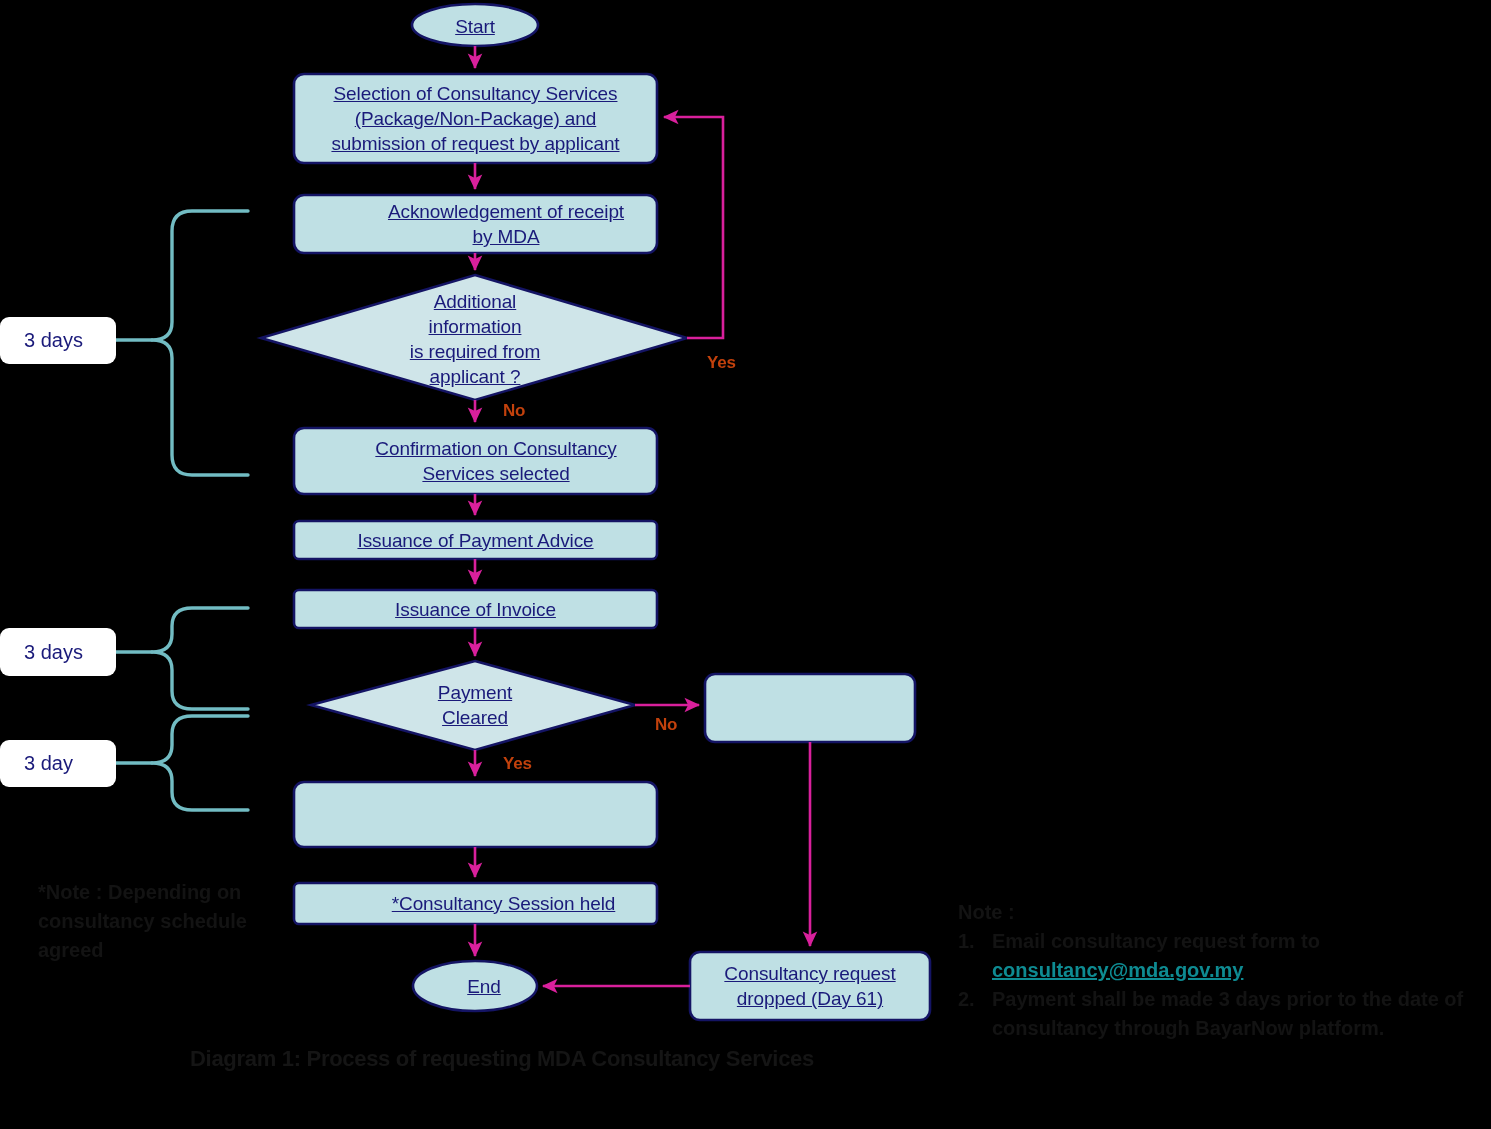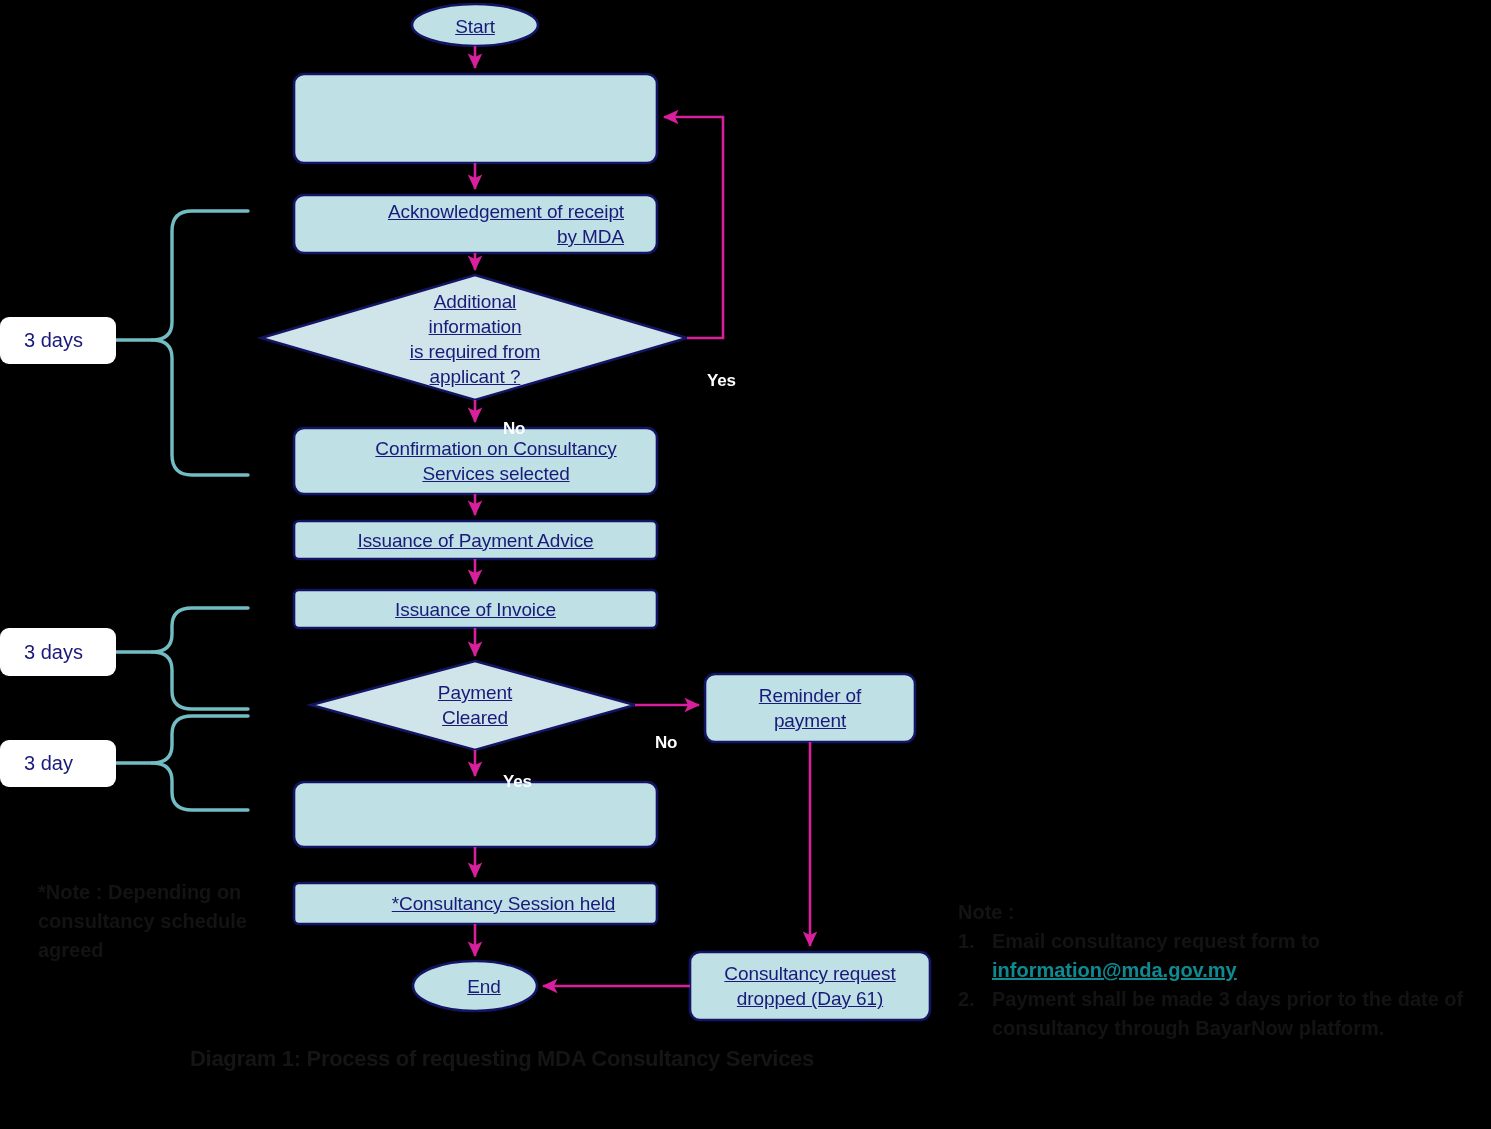--- a/index.html
+++ b/index.html
@@ -35,26 +35,25 @@
     font-family: "Liberation Sans", sans-serif;
     font-size: 19px;
     line-height: 25px;
     letter-spacing: -0.1px;
     pointer-events: none;
     white-space: pre-line;
     text-decoration: underline;
   }
   .edge-label {
     position: absolute;
-    color: #ffffff;
+    color: #c2410c;
     font-family: "Liberation Sans", sans-serif;
     font-size: 17px;
     font-weight: bold;
     letter-spacing: -0.2px;
-    margin-top: 18px;
   }
   .duration-chip {
     position: absolute;
     background: #ffffff;
     border-radius: 9px;
     display: flex;
     align-items: center;
     color: #1a1a7a;
     font-family: "Liberation Sans", sans-serif;
     font-size: 20px;
@@ -177,41 +176,42 @@
              M 152,652 Q 172,652 172,670 L 172,691 Q 172,709 192,709 L 248,709" fill="none" stroke="#72bcc3" stroke-width="3.4" stroke-linecap="round"></path>
     <line x1="152" y1="652" x2="96" y2="652" stroke="#72bcc3" stroke-width="3.4" stroke-linecap="round"></line>
 
     <path d="M 248,716 L 192,716 Q 172,716 172,734 L 172,745 Q 172,763 152,763
              M 152,763 Q 172,763 172,781 L 172,792 Q 172,810 192,810 L 248,810" fill="none" stroke="#72bcc3" stroke-width="3.4" stroke-linecap="round"></path>
     <line x1="152" y1="763" x2="96" y2="763" stroke="#72bcc3" stroke-width="3.4" stroke-linecap="round"></line>
   </svg>
 
   <div class="node-label" style="left:412px; top:5px; width:126px; height:42px;">Start</div>
 
-
-  <div class="node-label" style="left:296px; top:197px; width:420px; height:54px;text-align:right;">Acknowledgement of receipt
+  <div class="node-label" style="left:296px; top:76px; width:359px; height:85px;">Selection of Consultancy Services
+(Package/Non-Package) and
+submission of request by applicant</div>
+
+  <div class="node-label" style="left:296px; top:197px; width:420px; height:54px;">Acknowledgement of receipt
 by MDA</div>
 
   <div class="node-label" style="left:330px; top:286px; width:290px; height:106px;">Additional
 information
 is required from
 applicant ?</div>
 
   <div class="node-label" style="left:296px; top:430px; width:400px; height:62px;text-align:center;">Confirmation on Consultancy
 Services selected</div>
 
   <div class="node-label" style="left:296px; top:523px; width:359px; height:34px;">Issuance of Payment Advice</div>
 
   <div class="node-label" style="left:296px; top:592px; width:359px; height:34px;border-radius:7px;">Issuance of Invoice</div>
 
   <div class="node-label" style="left:355px; top:678px; width:240px; height:54px;">Payment
 Cleared</div>
 
-  <div class="node-label" style="left:707px; top:676px; width:206px; height:64px;">Reminder of
-payment</div>
 
 
   <div class="node-label" style="left:296px; top:885px; width:359px; height:37px;padding-left:28px;">*Consultancy Session held</div>
 
   <div class="node-label" style="left:692px; top:954px; width:236px; height:64px;">Consultancy request
 dropped (Day 61)</div>
 
   <div class="node-label" style="left:422px; top:963px; width:124px; height:46px;">End</div>
 
   <div class="edge-label" style="left:707px; top:353px;">Yes</div>
@@ -229,21 +229,21 @@
   <div class="duration-chip" style="left:0px; top:740px; width:116px; height:47px;">3 day</div>
 
   <div class="dark-note" style="left:38px; top:878px; width:260px;">*Note : Depending on
 consultancy schedule
 agreed</div>
 
   <div class="note-block" style="left:958px; top:898px; width:520px;">
     <div>Note :</div>
     <div class="note-row">
       <span class="note-num">1.</span>
-      <span class="note-txt"><span>Email consultancy request form to </span><a class="email-link" href="#">information@mda.gov.my</a></span>
+      <span class="note-txt"><span>Email consultancy request form to </span><a class="email-link" href="#">consultancy@mda.gov.my</a></span>
     </div>
     <div class="note-row">
       <span class="note-num">2.</span>
       <span class="note-txt">Payment shall be made 3 days prior to the date of consultancy through BayarNow platform.</span>
     </div>
   </div>
 
   <div class="caption" style="left:190px; top:1046px;">Diagram 1: Process of requesting MDA Consultancy Services</div>
 
 </div>

